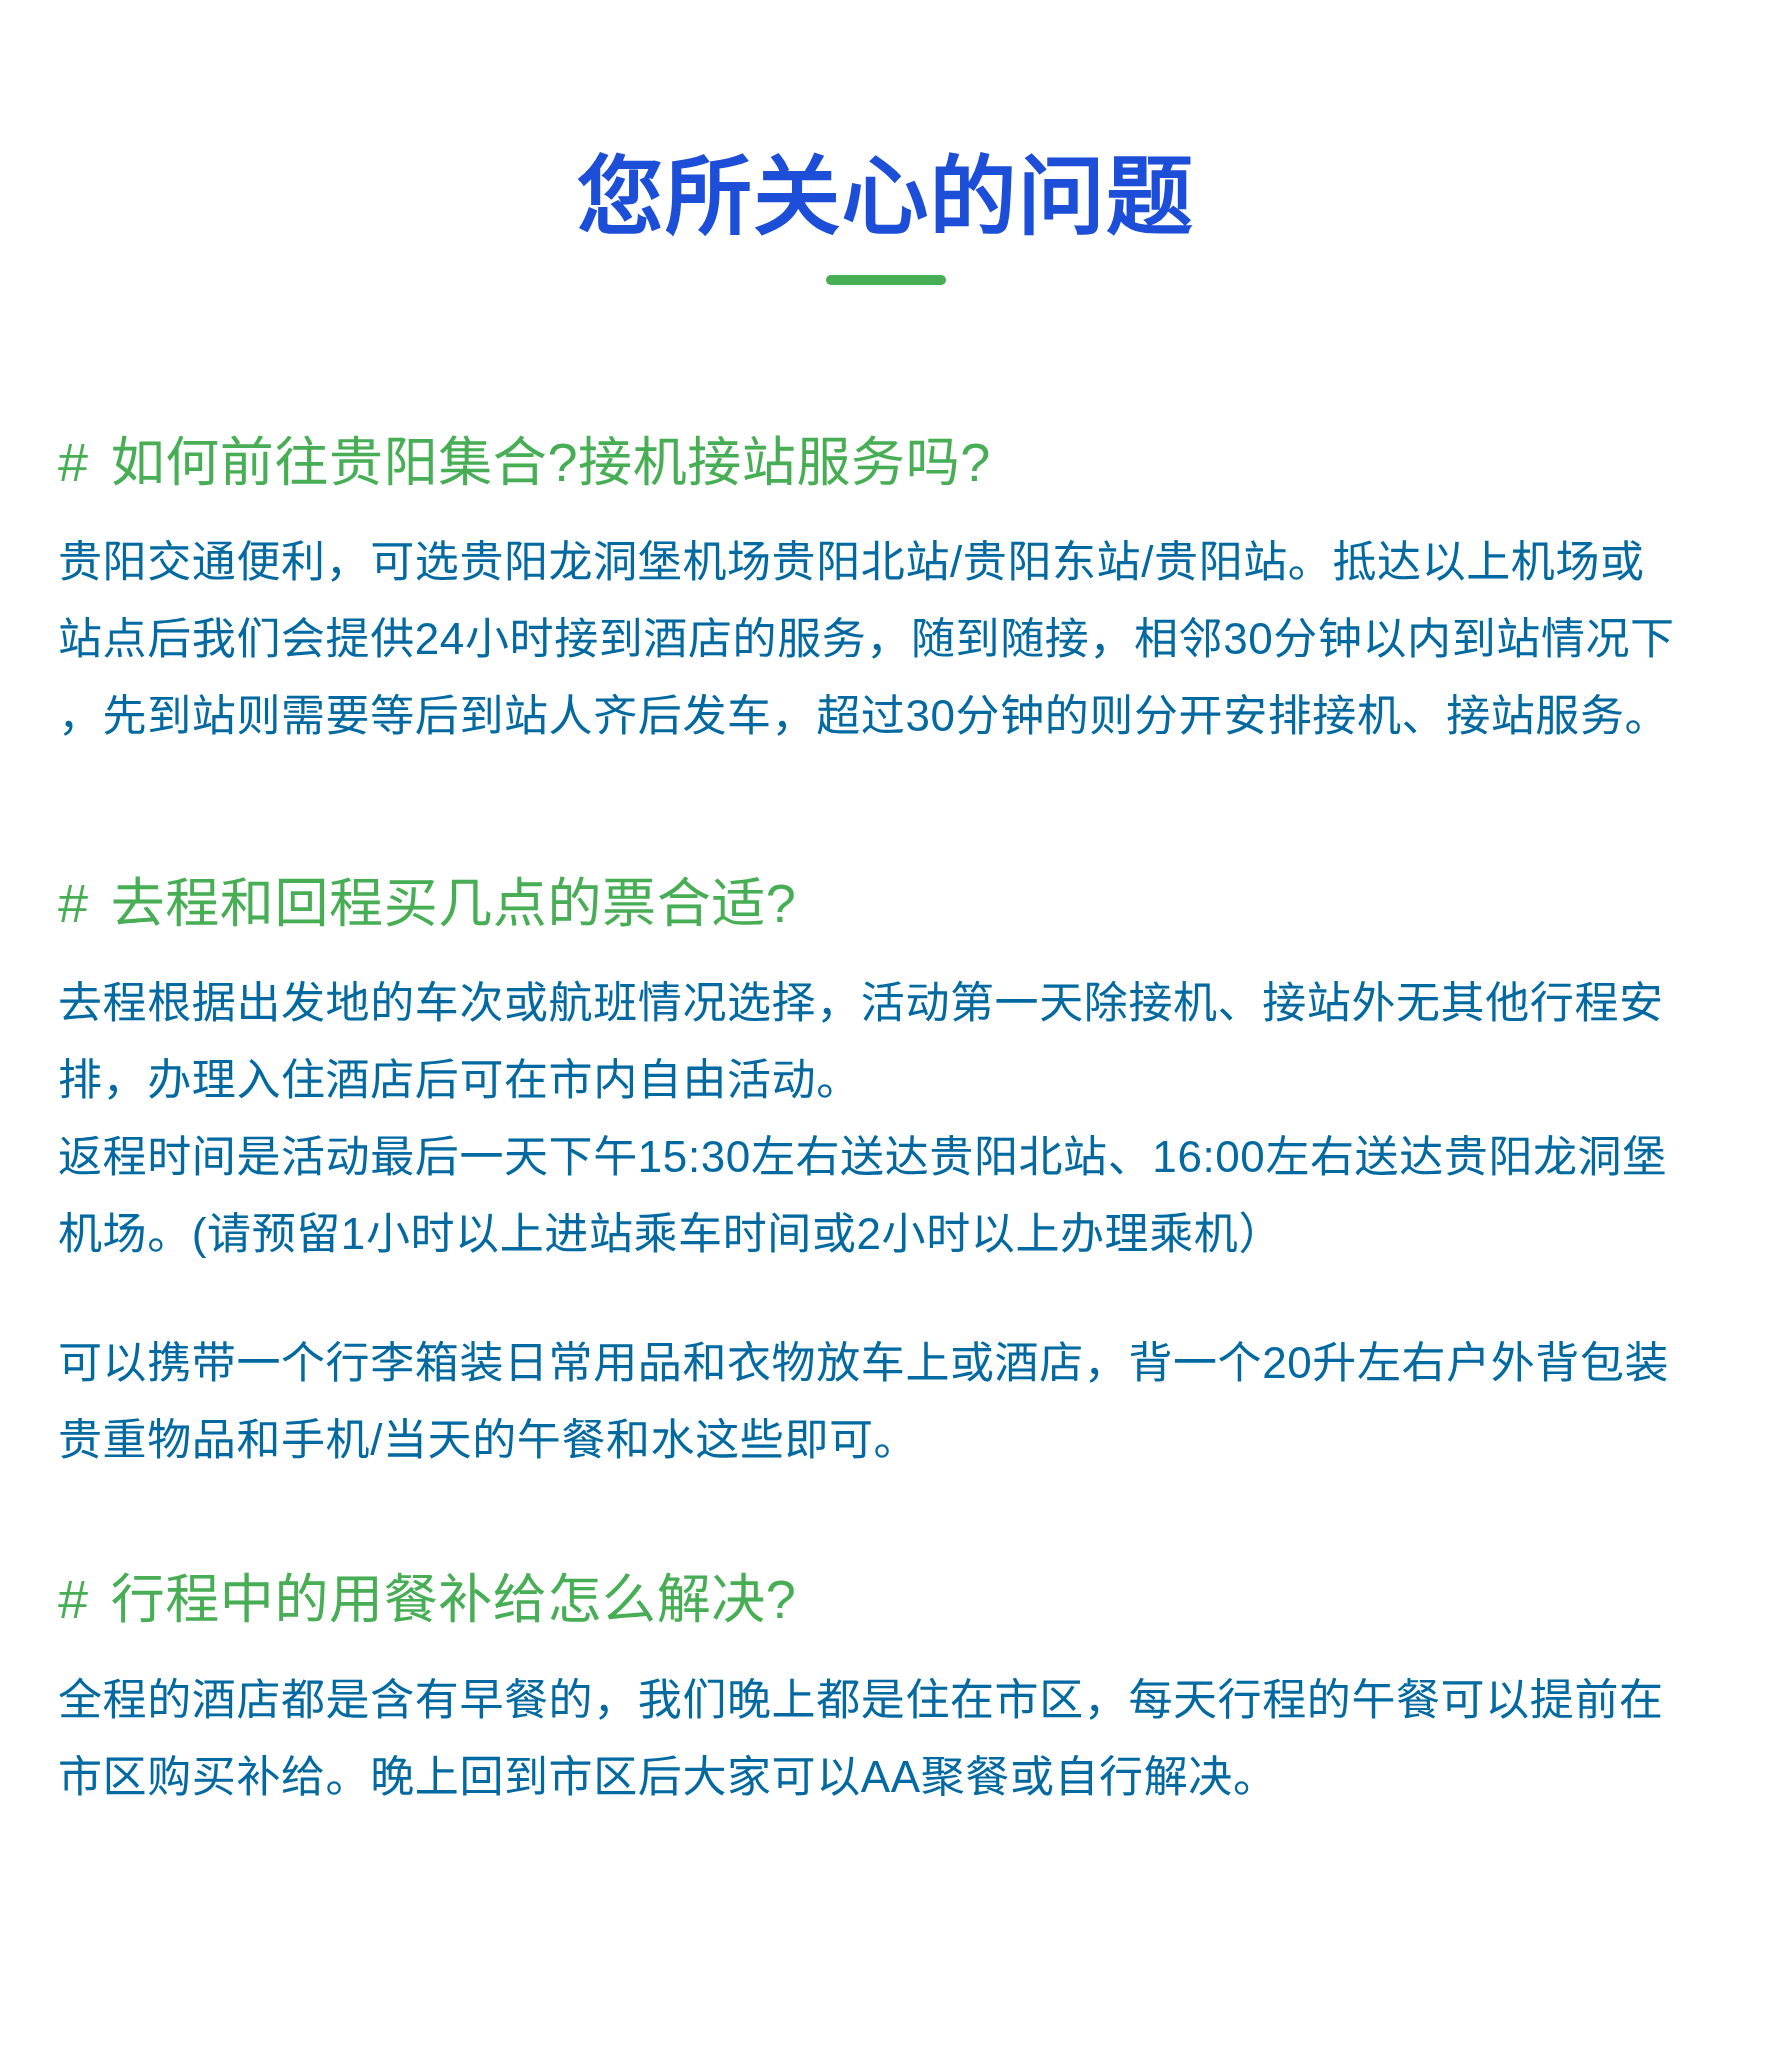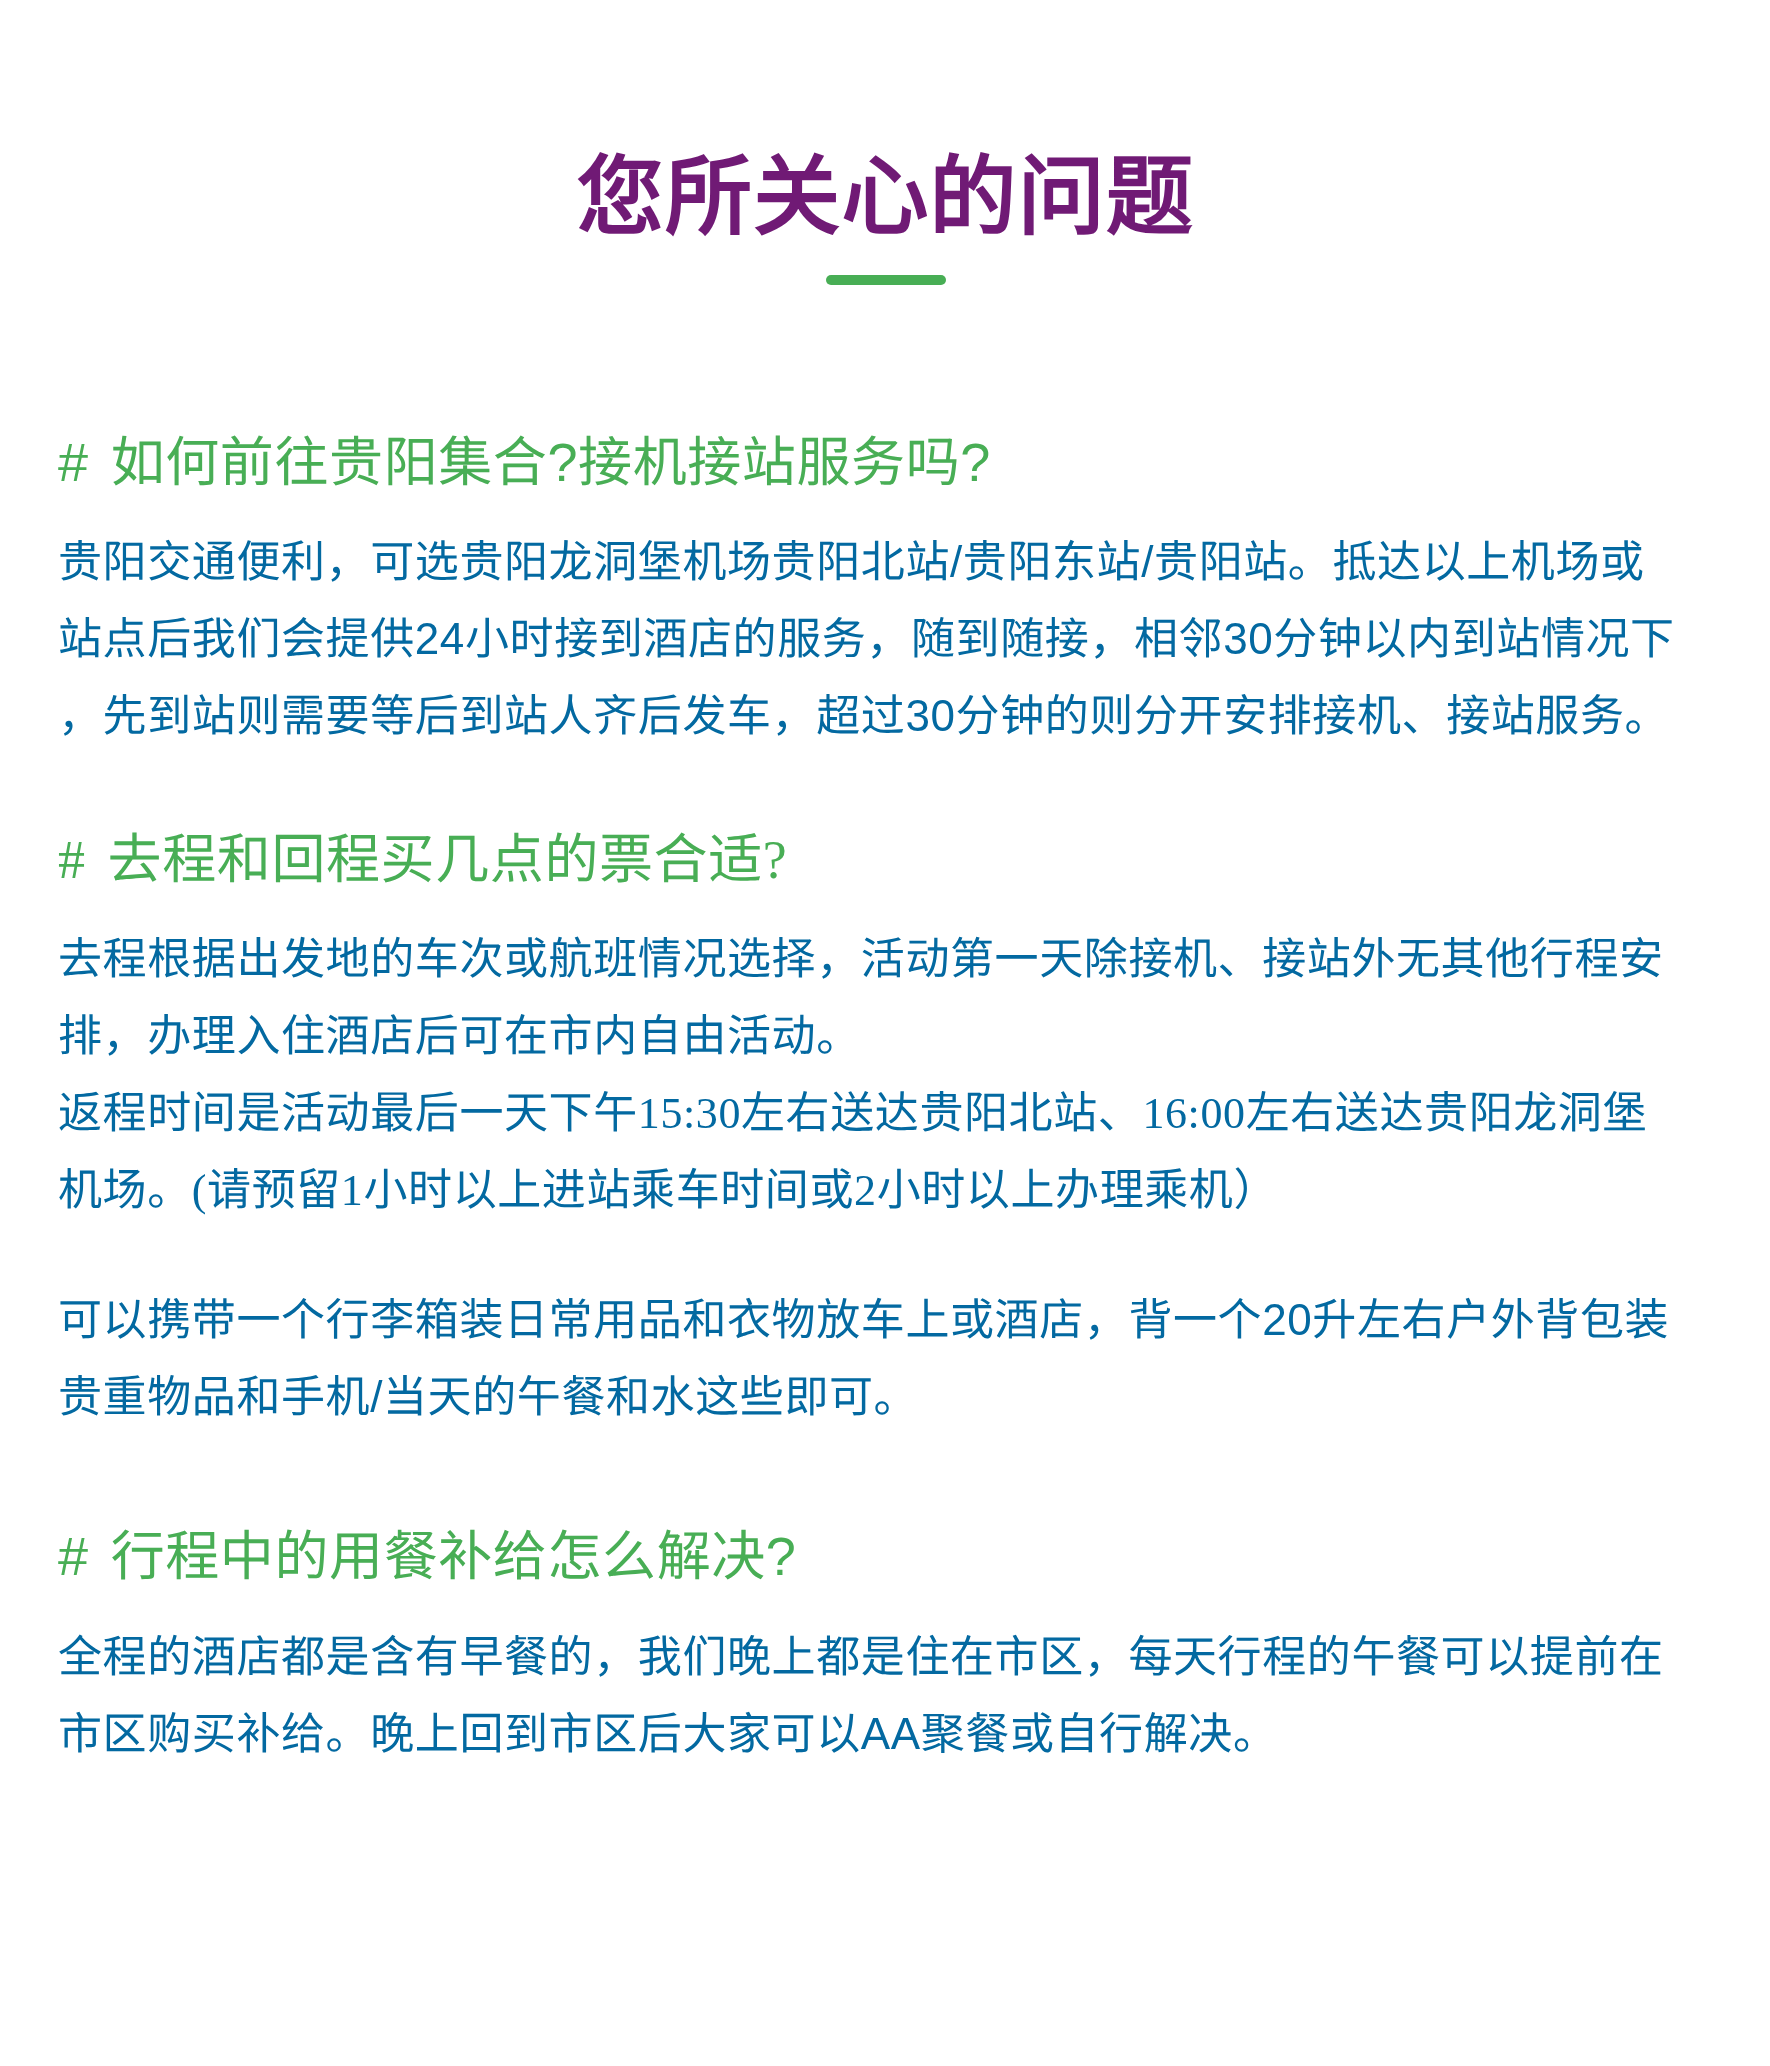--- a/index.html
+++ b/index.html
@@ -22,33 +22,33 @@
   }
   header {
     padding-top: 147px;
     text-align: center;
   }
   h1 {
     margin: 0;
     font-size: 87px;
     line-height: 1.15;
     font-weight: 700;
-    color: #701a75;
+    color: #1d4ed8;
     letter-spacing: 1.2px;
   }
   .title-underline {
     width: 120px;
     height: 10.4px;
     border-radius: 5.5px;
     background: var(--accent, #48ae55);
     margin: 27.6px auto 0 auto;
   }
   .faq-item { margin: 0; }
   .faq-item-1 { margin-top: 142px; }
-  .faq-item-2 { margin-top: 71px; font-family: Liberation Serif, serif; }
+  .faq-item-2 { margin-top: 114px; }
   .faq-item-3 { margin-top: 52px; }
   .faq-item-4 { margin-top: 86px; }
   .question {
     margin: 0 0 26px 0;
     font-size: 54px;
     line-height: 1.3;
     font-weight: 500;
     color: var(--accent, #48ae55);
     letter-spacing: 0.6px;
   }

